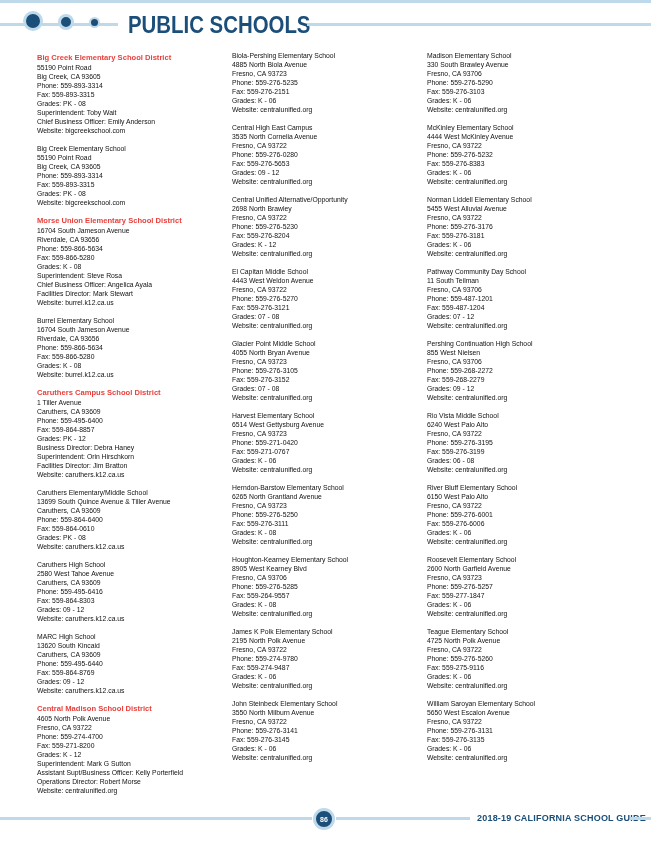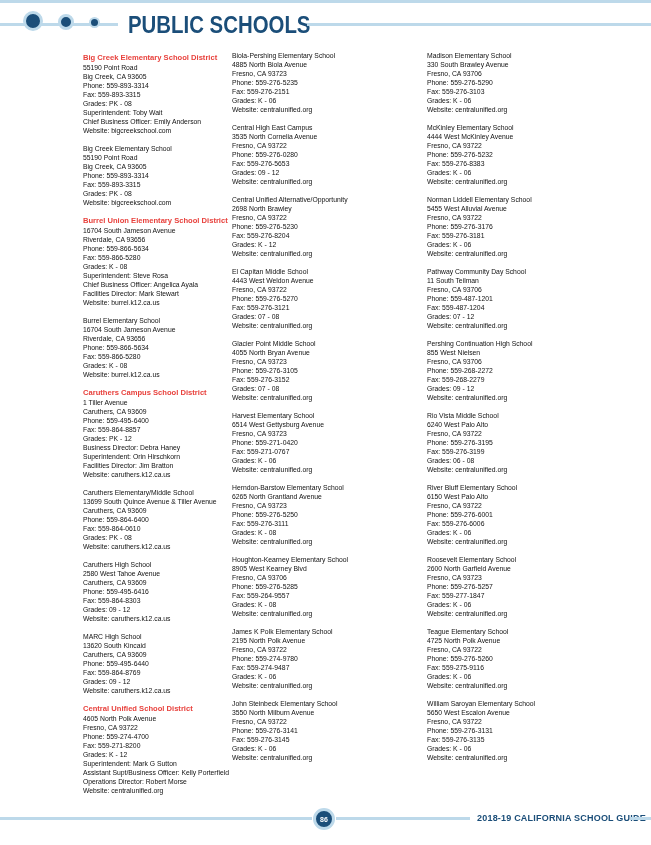--- a/index.html
+++ b/index.html
@@ -23,21 +23,21 @@
   .page-title {
     position: absolute; left: 128px; top: 11px;
     font-size: 24px; font-weight: bold; color: #1b4e79;
     letter-spacing: 0px; white-space: nowrap;
     transform: scaleX(0.85); transform-origin: left center;
   }
 
   
   .columns { position: absolute; top: 51px; left: 0; width: 651px; }
   .col { position: absolute; top: 0; width: 188px; }
-  .col:nth-child(1) { left: 37px; margin-left: 46px; }
+  .col:nth-child(1) { left: 37px; }
   .col:nth-child(2) { left: 232px; }
   .col:nth-child(3) { left: 427px; }
   .block { margin-bottom: 9px; }
   .district-heading {
     font-size: 7.6px; line-height: 10px; font-weight: bold;
     color: #e8413c; margin-top: 2px;
   }
   .school-heading, .line {
     font-size: 6.8px; line-height: 9px; color: #111111;
     white-space: nowrap;
@@ -92,21 +92,21 @@
       <div class="block">
         <div class="school-heading">Big Creek Elementary School</div>
         <div class="line">55190 Point Road</div>
         <div class="line">Big Creek, CA 93605</div>
         <div class="line">Phone: 559-893-3314</div>
         <div class="line">Fax: 559-893-3315</div>
         <div class="line">Grades: PK - 08</div>
         <div class="line">Website: bigcreekschool.com</div>
       </div>
       <div class="block">
-        <div class="district-heading">Burrel Union Elementary School District</div>
+        <div class="district-heading">Morse Union Elementary School District</div>
         <div class="line">16704 South Jameson Avenue</div>
         <div class="line">Riverdale, CA 93656</div>
         <div class="line">Phone: 559-866-5634</div>
         <div class="line">Fax: 559-866-5280</div>
         <div class="line">Grades: K - 08</div>
         <div class="line">Superintendent: Steve Rosa</div>
         <div class="line">Chief Business Officer: Angelica Ayala</div>
         <div class="line">Facilities Director: Mark Stewart</div>
         <div class="line">Website: burrel.k12.ca.us</div>
       </div>
@@ -152,21 +152,21 @@
       <div class="block">
         <div class="school-heading">MARC High School</div>
         <div class="line">13620 South Kincaid</div>
         <div class="line">Caruthers, CA 93609</div>
         <div class="line">Phone: 559-495-6440</div>
         <div class="line">Fax: 559-864-8769</div>
         <div class="line">Grades: 09 - 12</div>
         <div class="line">Website: caruthers.k12.ca.us</div>
       </div>
       <div class="block">
-        <div class="district-heading">Central Unified School District</div>
+        <div class="district-heading">Central Madison School District</div>
         <div class="line">4605 North Polk Avenue</div>
         <div class="line">Fresno, CA 93722</div>
         <div class="line">Phone: 559-274-4700</div>
         <div class="line">Fax: 559-271-8200</div>
         <div class="line">Grades: K - 12</div>
         <div class="line">Superintendent: Mark G Sutton</div>
         <div class="line">Assistant Supt/Business Officer: Kelly Porterfield</div>
         <div class="line">Operations Director: Robert Morse</div>
         <div class="line">Website: centralunified.org</div>
       </div>

